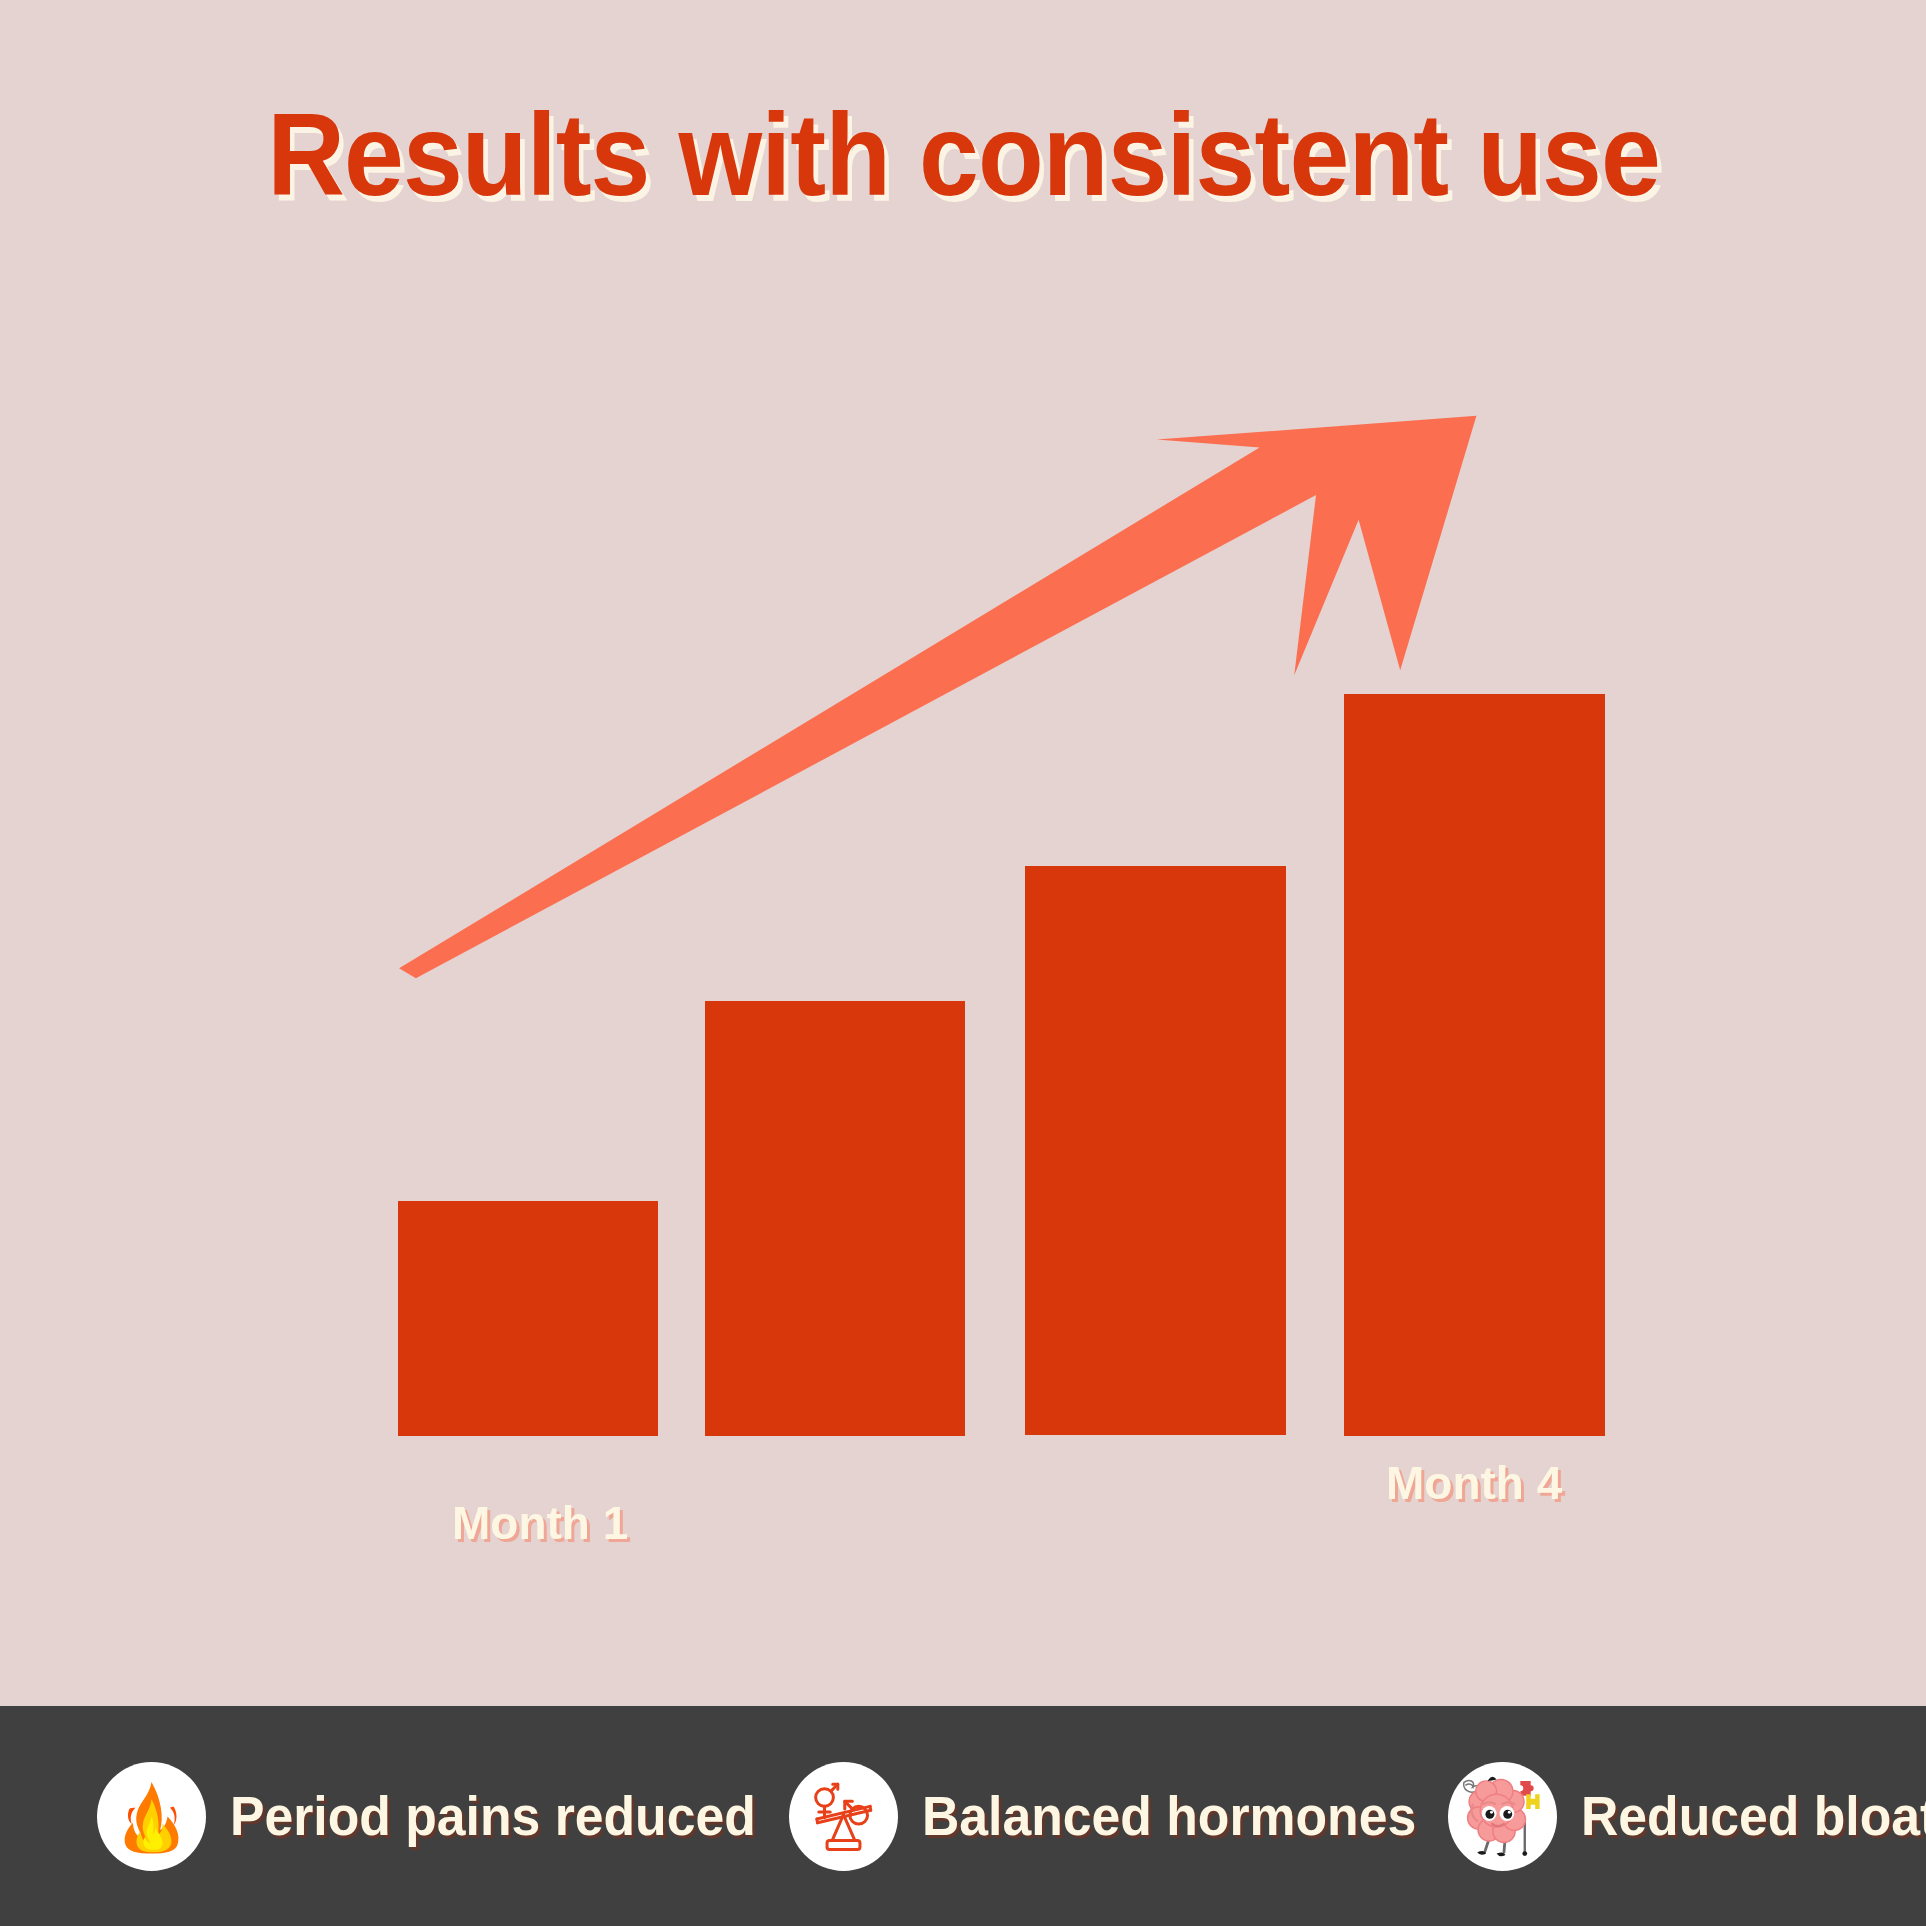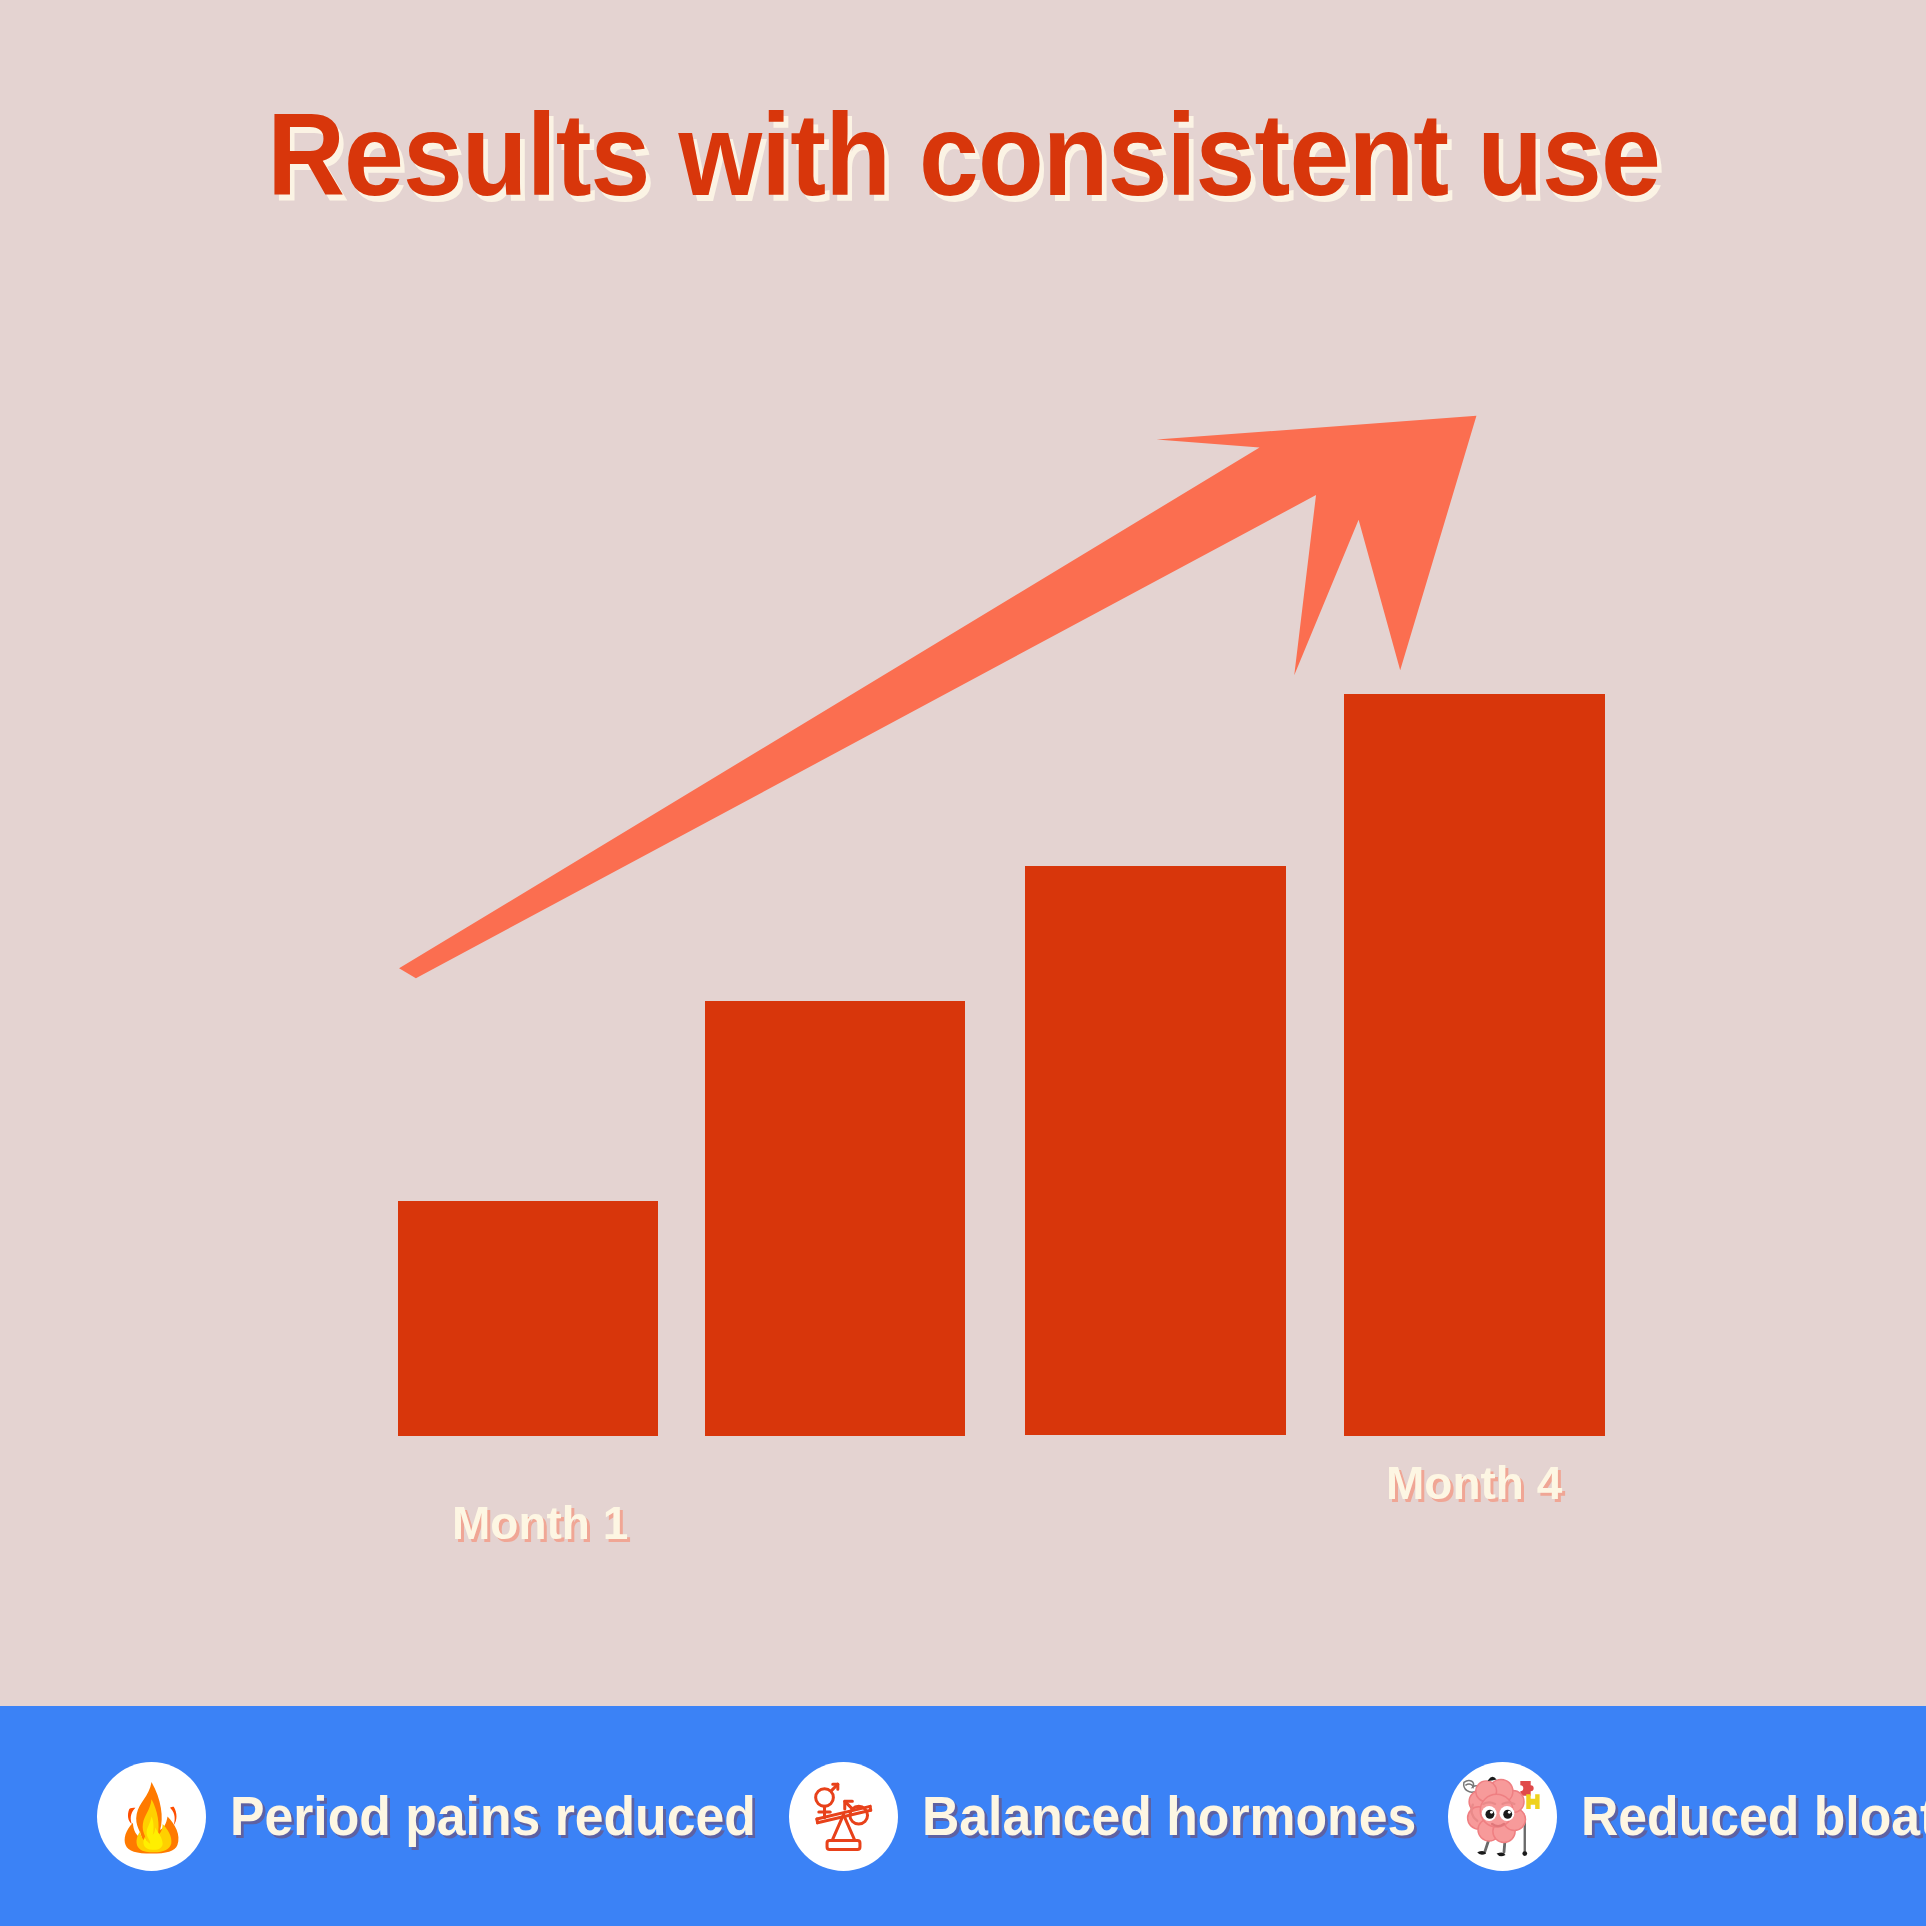--- a/index.html
+++ b/index.html
@@ -73,21 +73,21 @@
     pointer-events: none;
   }
 
   
   #footer {
     position: absolute;
     left: 0;
     top: 1706px;
     width: 1927px;
     height: 221px;
-    background: #3b82f6;
+    background: #404040;
     display: flex;
     align-items: center;
     justify-content: center;
   }
   #footer-inner {
     display: flex;
     align-items: center;
     justify-content: space-between;
     width: 1847px;
     padding-left: 57px;

